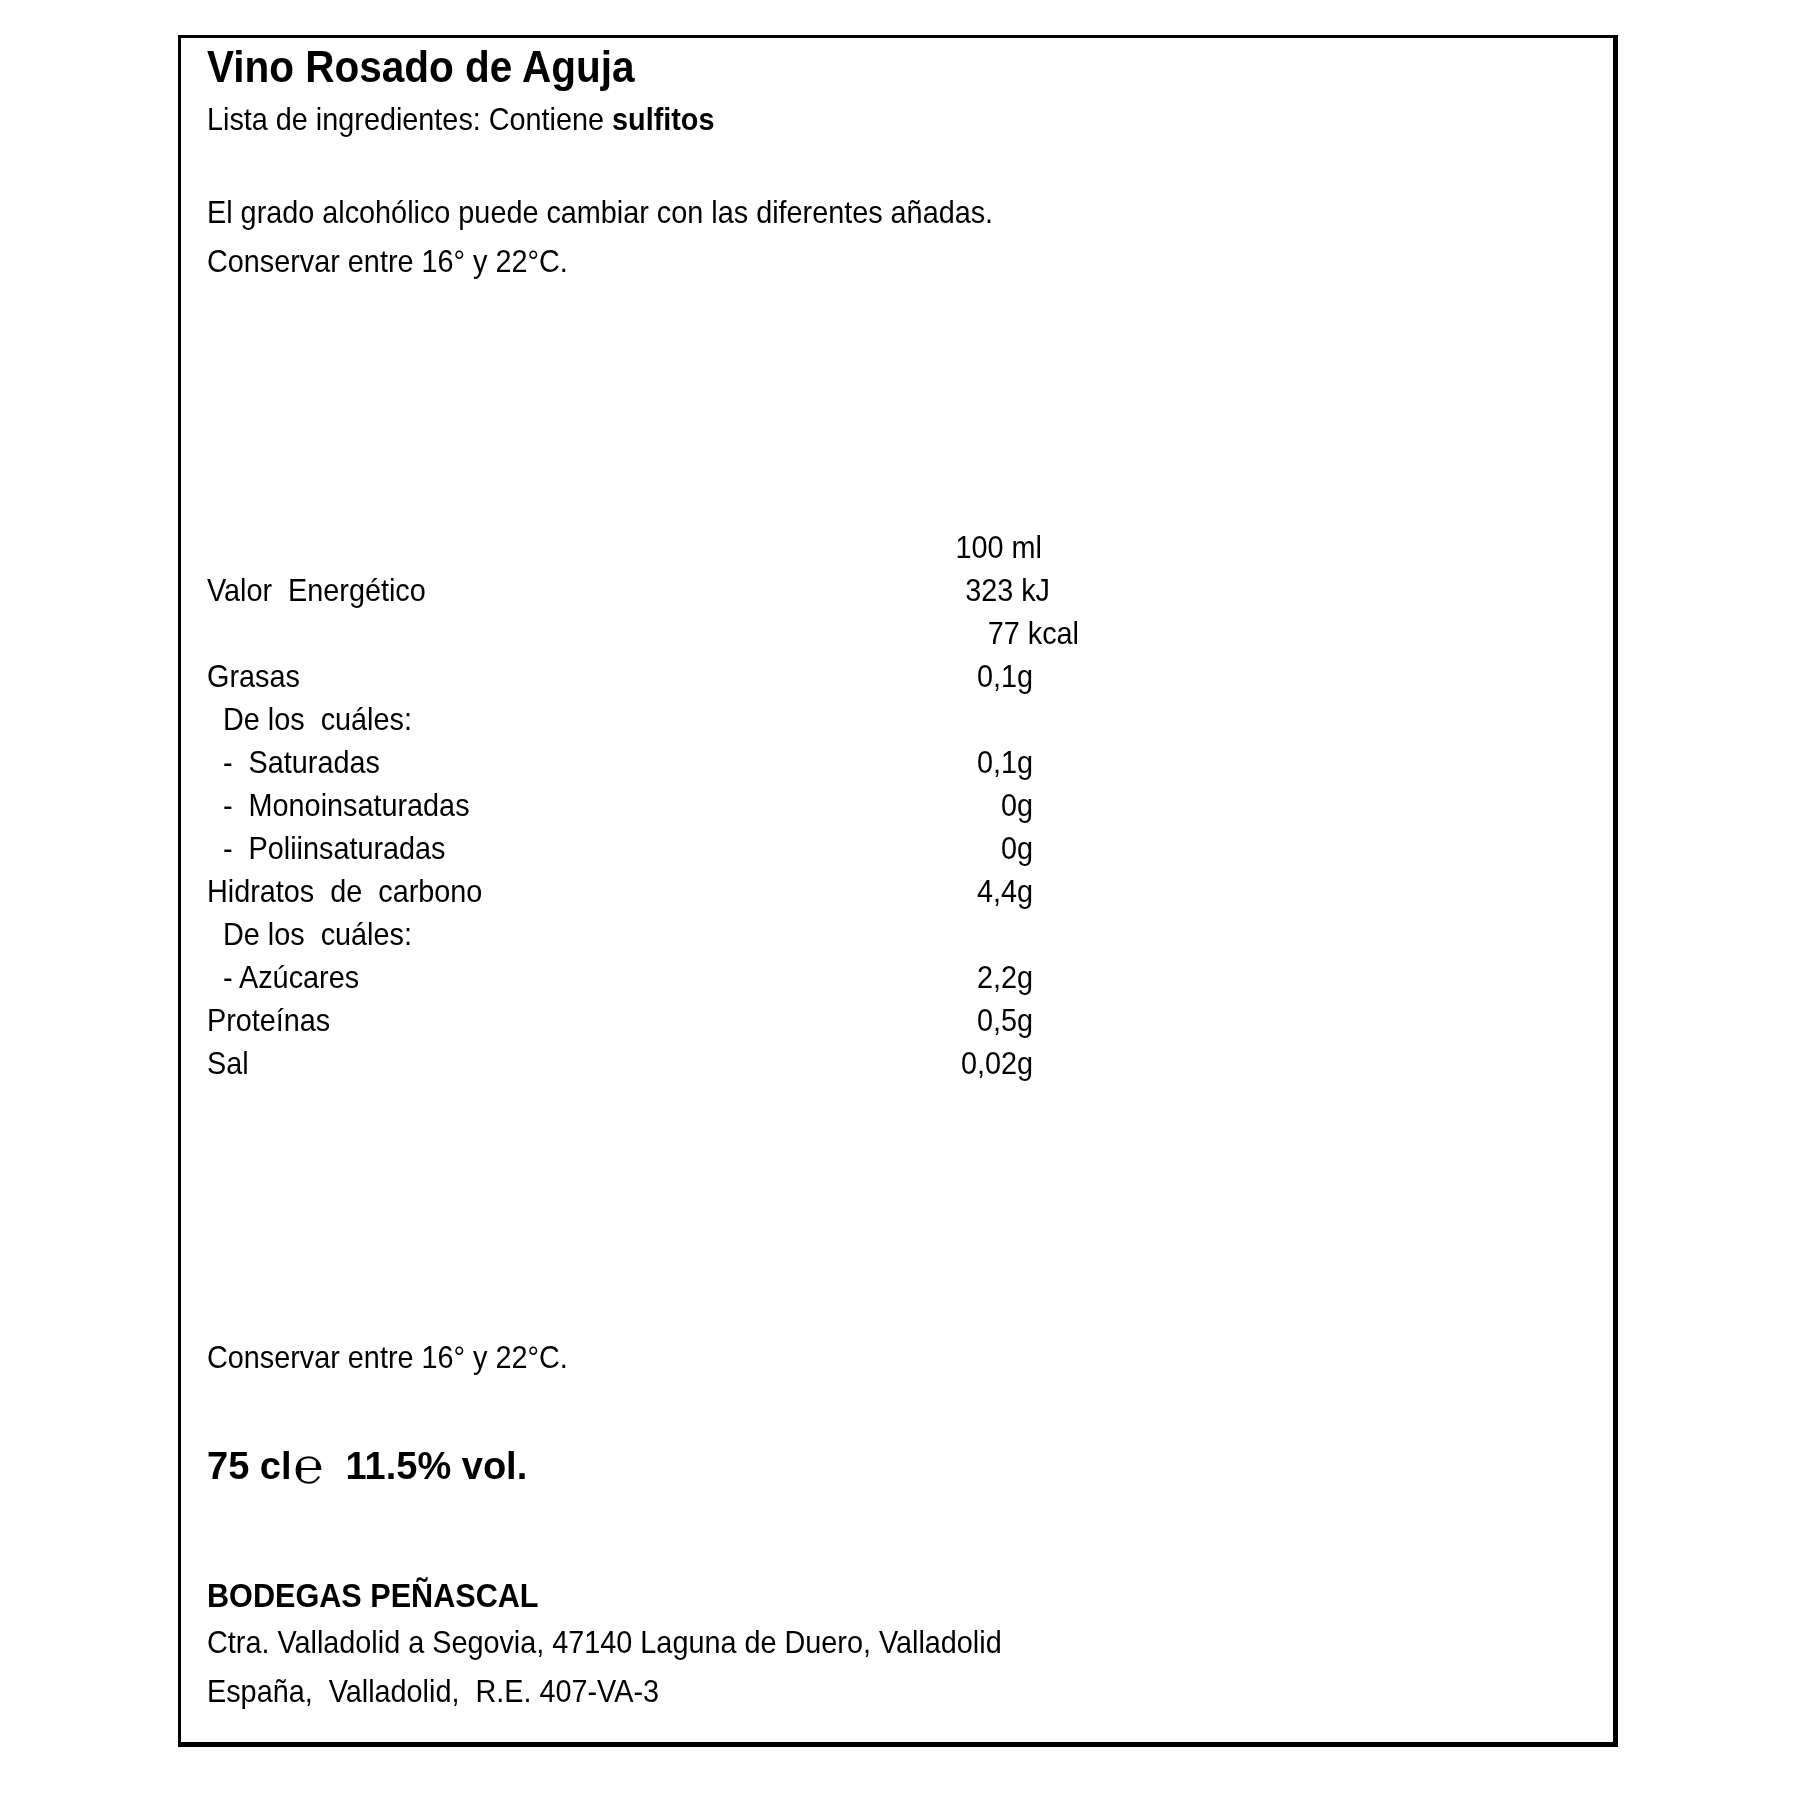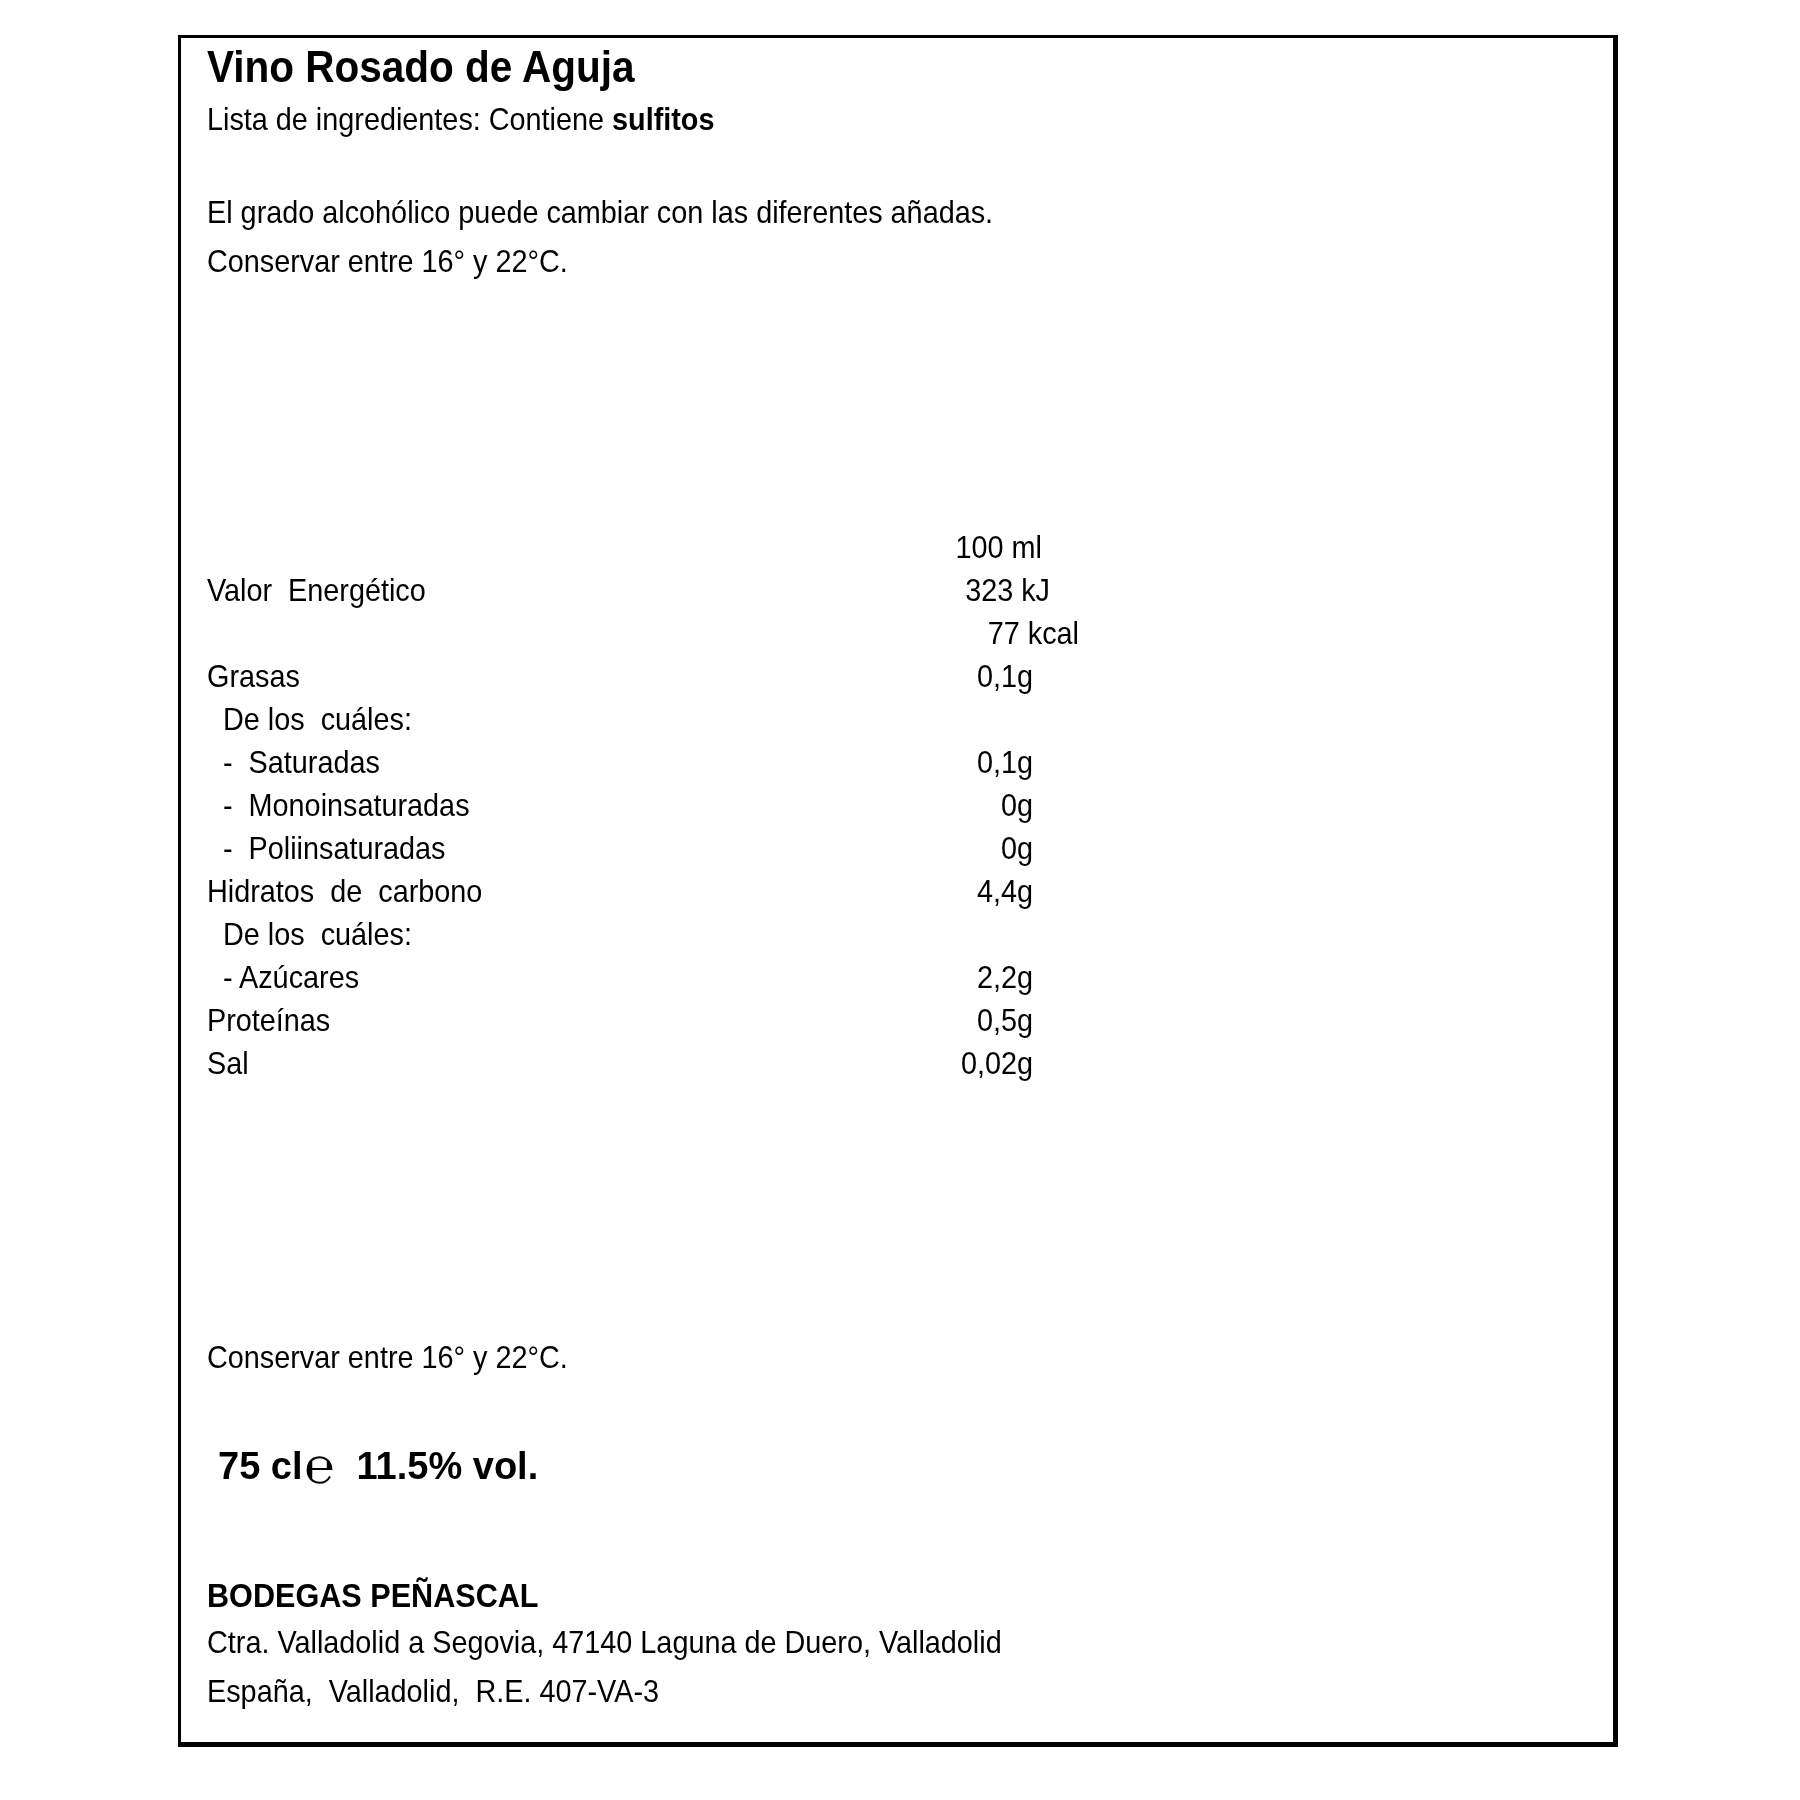--- a/index.html
+++ b/index.html
@@ -7,21 +7,21 @@
          font-family:"Liberation Sans", sans-serif; color:#000; }
   .label-frame { position:absolute; left:178px; top:35px; width:1440px; height:1712px;
                  border-top:3px solid #000; border-left:3px solid #000;
                  border-right:5px solid #000; border-bottom:5px solid #000; box-sizing:border-box; }
   .t { position:absolute; white-space:pre; transform-origin:left top; transform:scaleX(0.9); line-height:1; }
   .title { left:207px; top:44px; font-size:45px; font-weight:bold; }
   .body { font-size:32px; }
   .b { font-weight:bold; }
   .r { position:absolute; white-space:pre; line-height:1; font-size:32px; transform-origin:right top; transform:scaleX(0.9); text-align:right; }
   .emark { font-family:"Liberation Serif", serif; font-weight:normal; font-size:50px; display:inline-block; transform:translateY(4px); margin-left:2px; }
-  .big { font-size:38px; font-weight:bold;margin-left:11px; }
+  .big { font-size:38px; font-weight:bold; }
 </style>
 </head>
 <body>
 
 <div class="label-frame"></div>
 
 <div class="t title">Vino Rosado de Aguja</div>
 
 <div class="t body" style="left:207px; top:103px;"><span>Lista de ingredientes: Contiene </span><span class="b">sulfitos</span></div>
 

